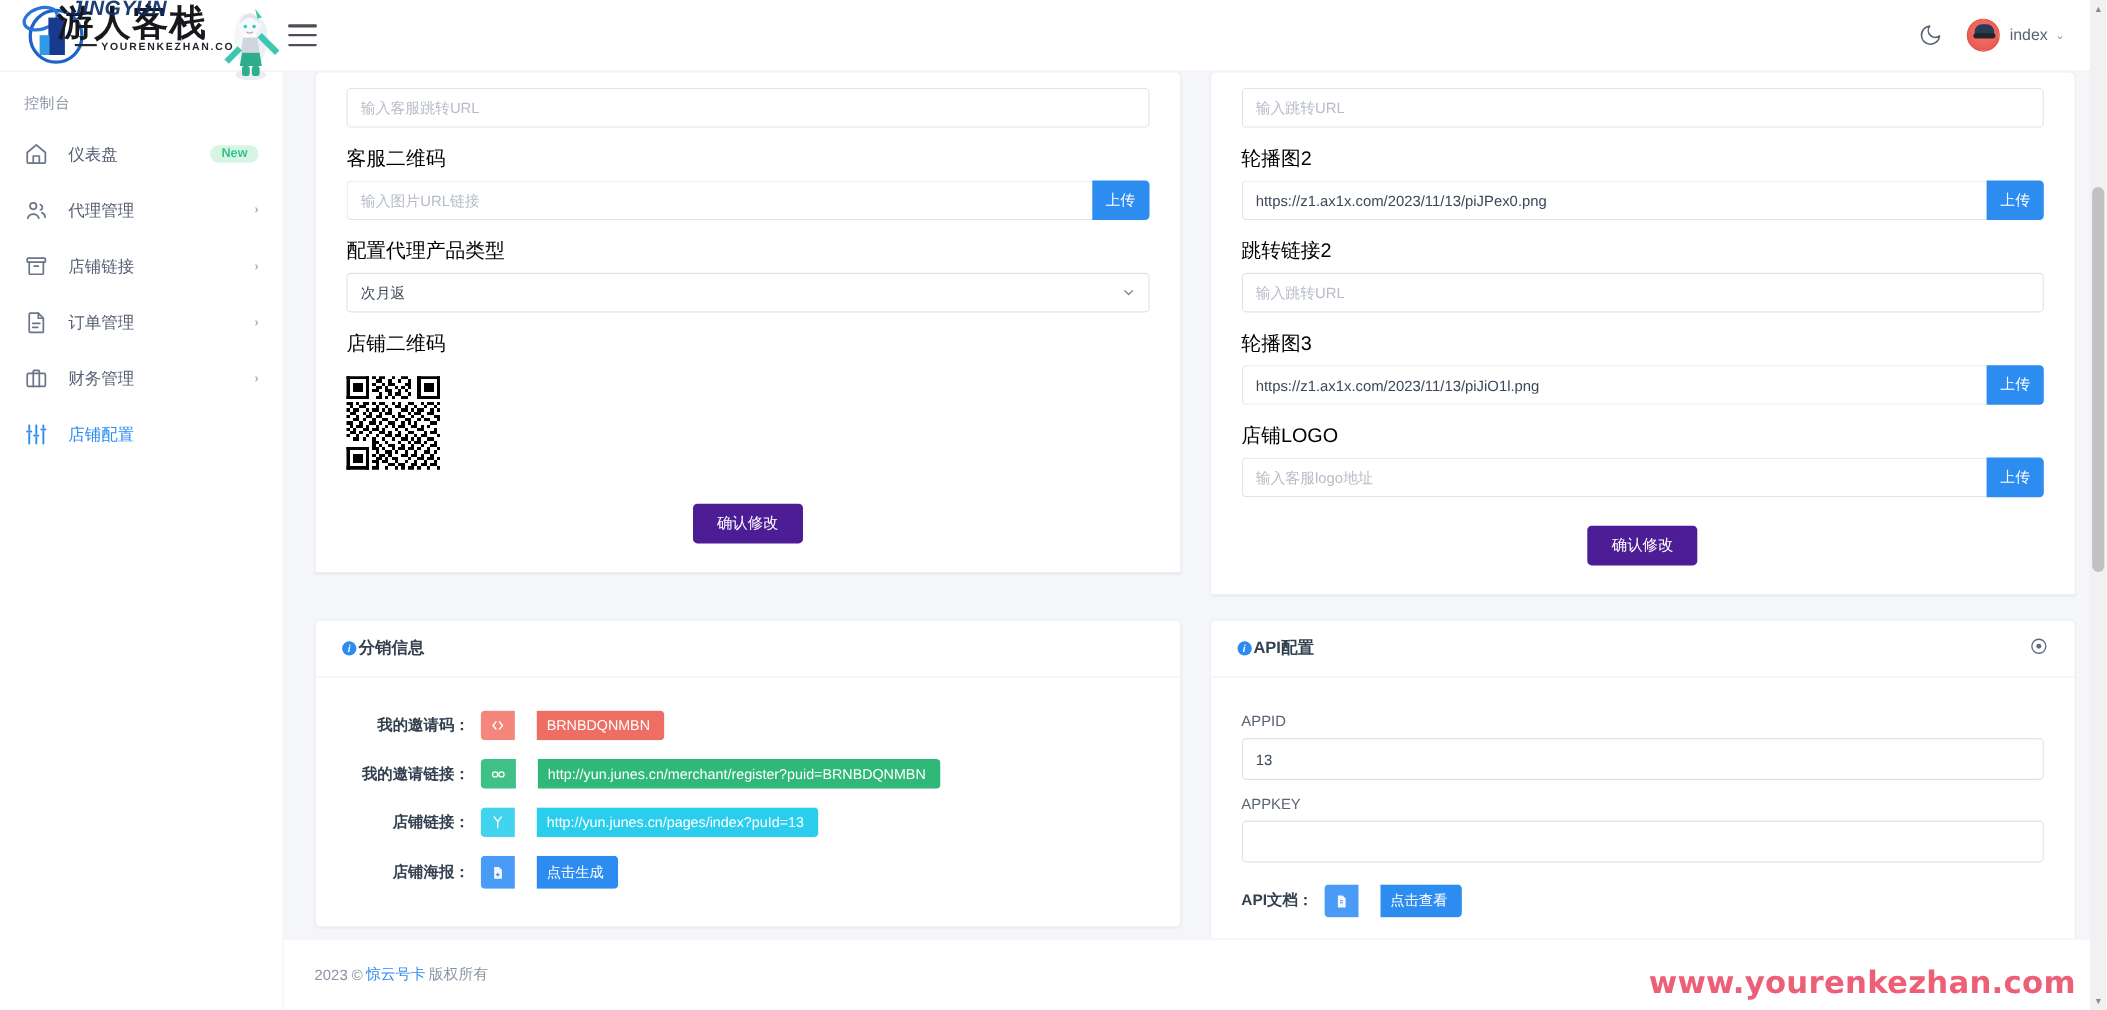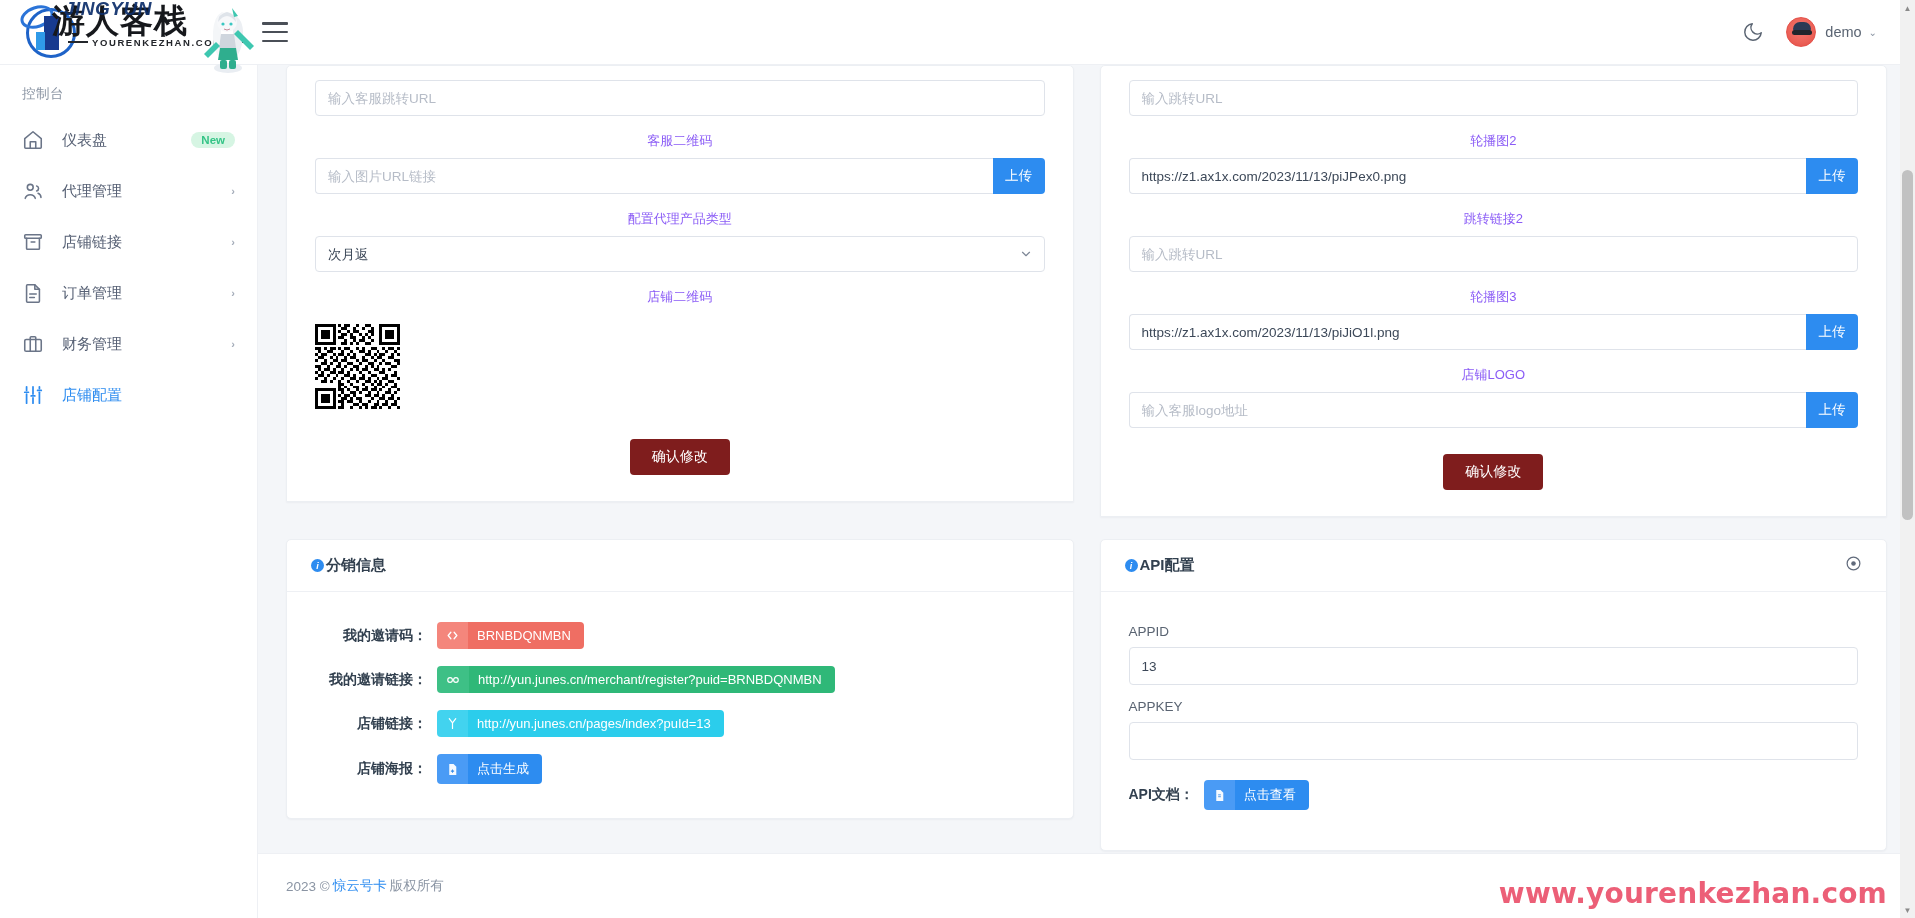--- a/index.html
+++ b/index.html
@@ -129,21 +129,21 @@
     background:#ffffff; border-radius:5px; border:1px solid #eceff3;
     box-shadow:0 1px 2px rgba(16,24,40,.04);
   }
   .card-top{
     border-radius:5px 5px 0 0;
   }
   .card-body{ padding:0 28px 26px 28px;}
 
   
   .field-label{
-    font-size:13px; color:#8b5cf6; margin:16px 0 8px 0;text-align:center;
+    font-size:18px; color:#000000; margin:16px 0 8px 0;
   }
   .input{
     width:100%; height:36px; border:1px solid #dfe3ea; border-radius:4px;
     background:#fff; font-size:13.5px; color:#3c4858; padding:0 12px;
     font-family:inherit; outline:none;
   }
   .input::placeholder{ color:#b6bcc7; }
   .input-group{ display:flex; width:100%; }
   .input-group .input{ border-radius:4px 0 0 4px; border-right:none;}
   .up-btn{
@@ -155,21 +155,21 @@
   .select-wrap .chev{
     position:absolute; right:12px; top:11px; pointer-events:none; color:#7d8696;
   }
   select.input{ appearance:none; -webkit-appearance:none; cursor:pointer; }
   .qr{
     width:85px;height:85px;margin-top:10px;
     image-rendering:pixelated;
   }
   .submit-row{ display:flex; justify-content:center; margin-top:26px;}
   .btn-primary{
-    background:#7f1d1d; color:#fff; border:none; border-radius:4px;
+    background:#4c1d95; color:#fff; border:none; border-radius:4px;
     font-size:14px; padding:9px 22px; cursor:pointer; font-family:inherit;
   }
 
   
   .card-head{
     height:52px; display:flex; align-items:center; padding:0 24px;
     border-bottom:1px solid #eef0f4; position:relative;
   }
   .head-dot{
     width:13px;height:13px;border-radius:50%;background:#2d8cf0;color:#fff;
@@ -182,21 +182,21 @@
   
   .dist-body{ padding:30px 28px 34px 28px;}
   .dist-row{ display:flex; align-items:center; margin-bottom:17px;}
   .dist-row:last-child{ margin-bottom:0;}
   .dist-label{
     font-size:14px; color:#32404f; font-weight:700; width:112px;
     text-align:right; white-space:nowrap; flex:0 0 112px;
   }
   .chip{
     display:inline-flex; align-items:center; border-radius:4px; overflow:hidden;
-    margin-left:10px; cursor:pointer;
+    margin-left:10px; cursor:pointer;gap:20px;
   }
   .chip-ico{
     display:flex;align-items:center;justify-content:center;
     padding:0 9px; align-self:stretch; min-height:27px;
     color:#fff; font-size:12px;
   }
   .chip-txt{
     color:#fff; font-size:13px; padding:6px 13px 6px 9px; white-space:nowrap;
   }
   .chip-red .chip-ico{ background:#f4867c;} .chip-red .chip-txt{ background:#ef6e63;}
@@ -279,21 +279,21 @@
     <rect x="31" y="58" width="7" height="9" rx="2" fill="#2fae8e"></rect>
     <path d="M34 6 L40 14 L36 15 Z" fill="#3ec7b0"></path>
   </svg>
 
   <div class="header-right">
     <svg class="moon" viewBox="0 0 24 24" fill="none" stroke="#5a6472" stroke-width="1.6" stroke-linecap="round" stroke-linejoin="round">
       <path d="M21 12.8A9 9 0 1 1 11.2 3a7 7 0 0 0 9.8 9.8z"></path>
     </svg>
     <div class="user-box">
       <div class="avatar"></div>
-      <span class="user-name">demo</span>
+      <span class="user-name">index</span>
       <span class="caret">⌄</span>
     </div>
   </div>
 </div>
 
 <div class="sidebar">
   <div class="side-title">控制台</div>
   <div class="nav">
 
     <div class="nav-item">

